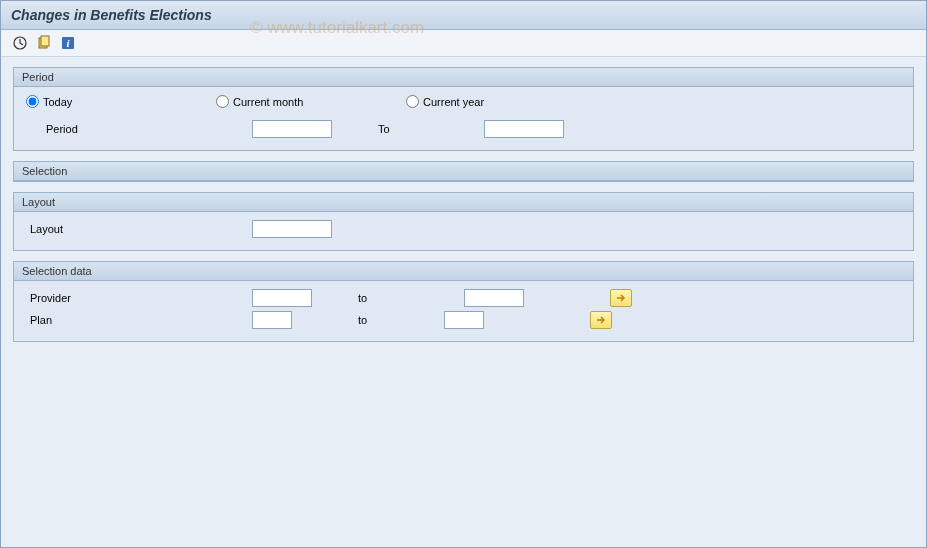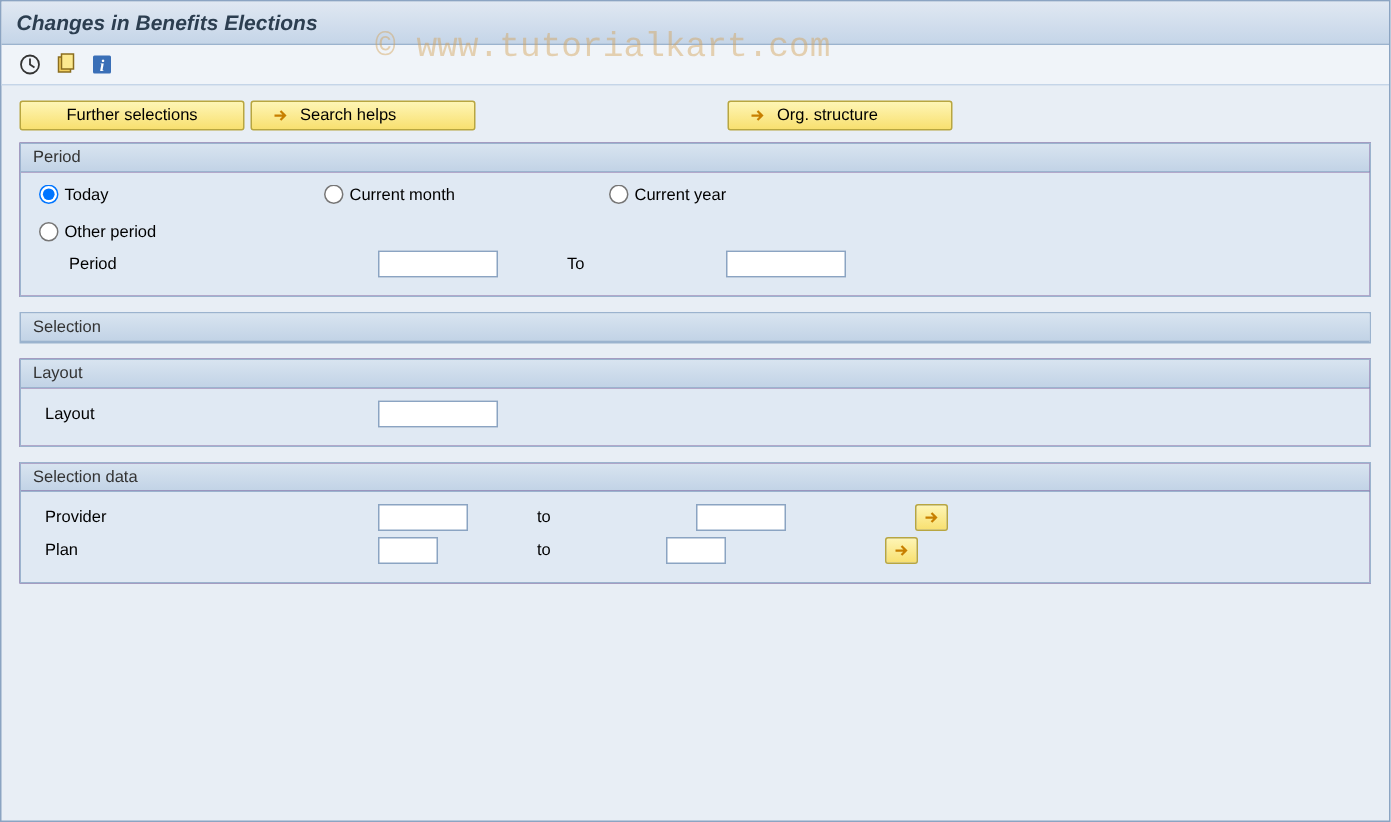--- a/index.html
+++ b/index.html
@@ -38,22 +38,22 @@
       align-items: center;
       justify-content: center;
       cursor: pointer;
     }
     .watermark {
       position: absolute;
       top: 18px;
       left: 250px;
       color: #d4a35a;
       opacity: 0.45;
-      font-size: 23px;
-      font-family: Liberation Mono, monospace;
+      font-size: 17px;
+      font-family: Liberation Sans, sans-serif;
       pointer-events: none;
       z-index: 100;
     }
     .content {
       padding: 10px 12px;
     }
     .button-row {
       display: flex;
       gap: 4px;
       margin-bottom: 8px;
@@ -173,68 +173,40 @@
   <span class="toolbar-icon">
     <svg width="16" height="16" viewBox="0 0 16 16">
         <rect x="2" y="2" width="12" height="12" rx="1" fill="#3a6fb7"></rect>
         <text x="8" y="12" text-anchor="middle" fill="#fff" font-size="11" font-family="Georgia" font-weight="bold" font-style="italic">i</text>
       </svg>
   </span>
 </div>
 
 <div class="content">
 
-  <div class="button-row">
-    <button class="sap-button">
-      <span>Further selections</span>
-    </button>
-    <button class="sap-button with-icon">
-      <span class="btn-icon">
-        <svg width="12" height="12" viewBox="0 0 12 12">
-            <path d="M2 6h6M6 3l3 3-3 3" stroke="#c77f00" stroke-width="1.5" fill="none"></path>
-          </svg>
-      </span>
-      <span>Search helps</span>
-    </button>
-    <div class="spacer"></div>
-    <button class="sap-button with-icon">
-      <span class="btn-icon">
-        <svg width="12" height="12" viewBox="0 0 12 12">
-            <path d="M2 6h6M6 3l3 3-3 3" stroke="#c77f00" stroke-width="1.5" fill="none"></path>
-          </svg>
-      </span>
-      <span>Org. structure</span>
-    </button>
-  </div>
 
   <div class="group">
     <div class="group-title">Period</div>
     <div class="group-body">
       <div class="radio-row">
         <label class="radio-item radio-col1">
           <input type="radio" name="period" checked="" style="">
           <span>Today</span>
         </label>
         <label class="radio-item radio-col2">
           <input type="radio" name="period" style="">
           <span>Current month</span>
         </label>
         <label class="radio-item">
           <input type="radio" name="period" style="">
           <span>Current year</span>
         </label>
       </div>
       <div class="radio-row">
       </div>
-      <div class="radio-row">
-        <label class="radio-item radio-col1">
-          <input type="radio" name="period" style="">
-          <span>Other period</span>
-        </label>
-      </div>
       <div class="form-row">
         <span class="form-label">Period</span>
         <input class="text-input w80" value="" style="">
         <span class="to-label">To</span>
         <input class="text-input w80" value="" style="">
       </div>
     </div>
   </div>
 
   <div class="group">

